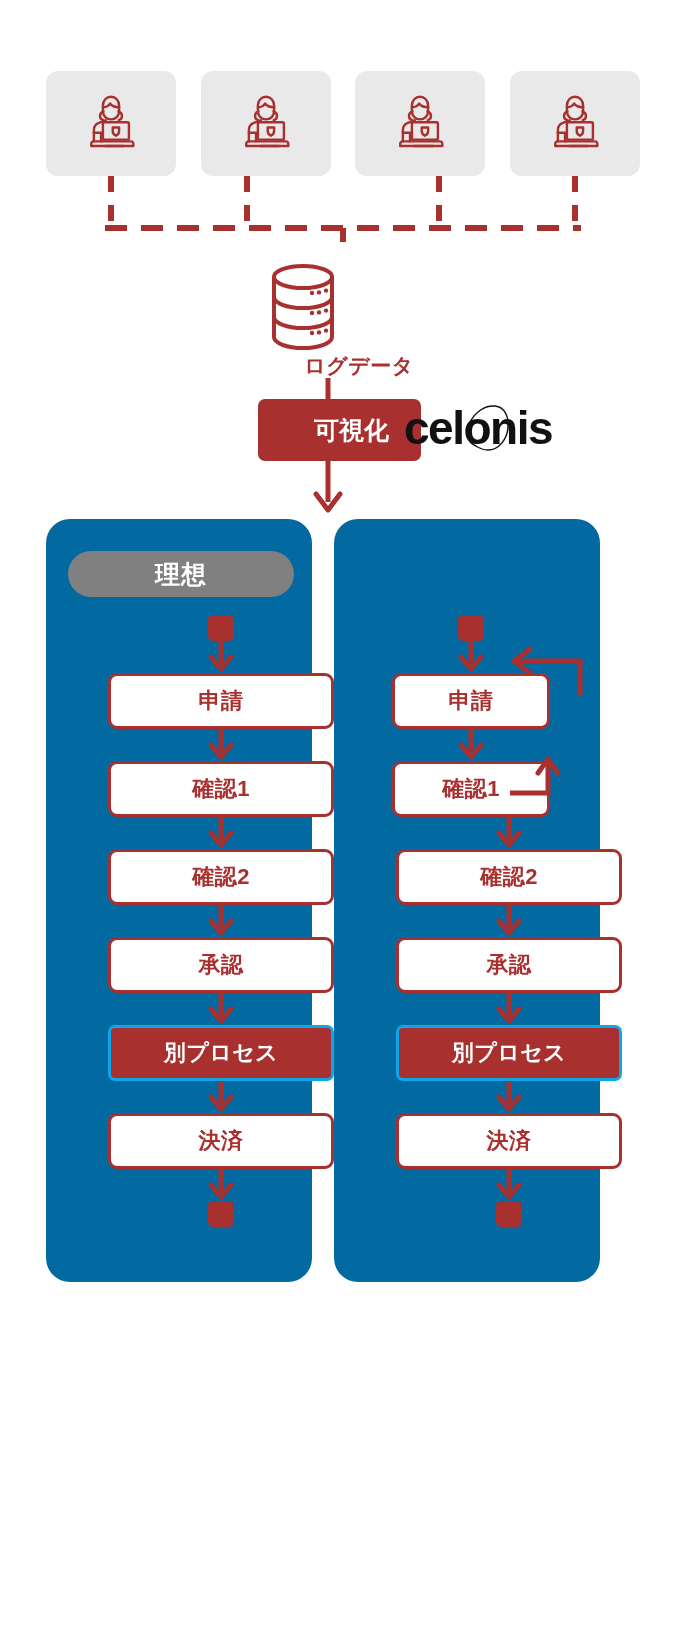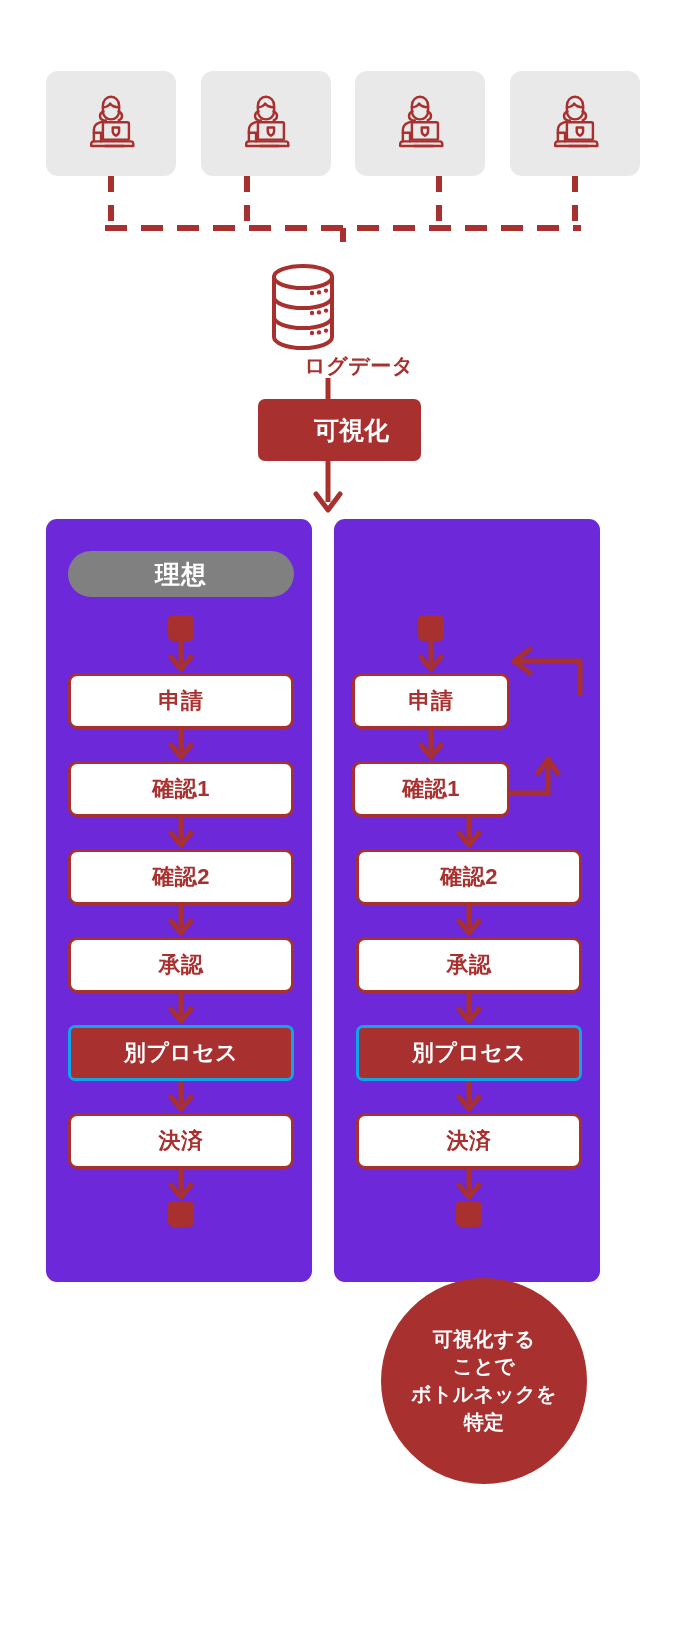--- a/index.html
+++ b/index.html
@@ -22,32 +22,32 @@
   .db-label{position:absolute;left:0;top:352px;width:686px;text-align:center;
             font-size:21px;font-weight:700;color:#a8302f;letter-spacing:.5px;padding-left:16px;}
 
   
   .kashika{position:absolute;left:258px;top:399px;width:139px;height:62px;
            background:#a8302f;border-radius:7px;display:flex;align-items:center;
            justify-content:center;color:#ffffff;font-size:25px;font-weight:700;padding-left:24px;}
   .celonis{position:absolute;left:404px;top:400px;width:160px;height:60px;}
 
   
-  .panel{position:absolute;top:519px;width:266px;height:763px;background:#6d28d9;
-         border-radius:11px;}
+  .panel{position:absolute;top:519px;width:266px;height:763px;background:#0369a1;
+         border-radius:24px;}
   .panel.left{left:46px;}
   .panel.right{left:334px;}
 
   .pill{position:absolute;top:32px;left:22px;width:226px;height:46px;border-radius:23px;
         display:flex;align-items:center;justify-content:center;
         color:#ffffff;font-size:25px;font-weight:700;letter-spacing:1px;}
   .pill.ideal{background:#808080;}
   .pill.current{background:#000000;}
 
-  .flow{position:absolute;left:0;top:96px;width:270px;}
+  .flow{position:absolute;left:0;top:96px;width:270px;padding-left:40px;}
 
   .node{position:relative;margin:0 auto;box-sizing:border-box;
         display:flex;align-items:center;justify-content:center;
         font-size:22px;font-weight:700;letter-spacing:.5px;}
   .node.open{background:#ffffff;border:3px solid #a8302f;border-radius:9px;
              color:#a8302f;height:56px;}
   .node.filled{background:#a8302f;border:3px solid #0ea5e9;border-radius:7px;
                color:#ffffff;height:56px;}
   .node.w-full{width:226px;}
   .node.w-narrow{width:158px;margin-left:18px;margin-right:auto;}
@@ -180,20 +180,26 @@
   </div>
 
   <div class="db-label">ログデータ</div>
 
   <svg style="position:absolute;left:0;top:378px;" width="686" height="24">
     <path d="M328 0 V24" stroke="#a8302f" stroke-width="5" fill="none"></path>
   </svg>
 
   <div class="kashika">可視化</div>
 
+  <div class="celonis">
+    <svg width="160" height="60" viewBox="0 0 160 60">
+      <path d="M72 46 C63 42 60 32 66 22 C71 13 80 5 91 6 C101 7 105 17 104 28 C103 39 95 50 84 50 C79 50 75 48 72 46 Z" fill="none" stroke="#111111" stroke-width="1.5"></path>
+      <text x="0" y="44" font-family="'Liberation Sans',sans-serif" font-size="46" font-weight="700" fill="#111111" letter-spacing="-1.5">celonis</text>
+    </svg>
+  </div>
 
   <svg style="position:absolute;left:0;top:458px;" width="686" height="62">
     <path d="M328 0 V44" stroke="#a8302f" stroke-width="5" fill="none"></path>
     <path d="M316 36 L328 52 L340 36" stroke="#a8302f" stroke-width="5" fill="none" stroke-linecap="round" stroke-linejoin="round"></path>
   </svg>
 
   <div class="panel left">
     <div class="pill ideal">理想</div>
 
     <div class="flow">
@@ -310,22 +316,14 @@
           <path d="M176 178 H214 V148" stroke="#a8302f" stroke-width="5" fill="none"></path>
           <path d="M204 158 L214 144 L224 158" stroke="#a8302f" stroke-width="5" fill="none" stroke-linecap="round" stroke-linejoin="round"></path>
 
           <path d="M246 80 V46 H184" stroke="#a8302f" stroke-width="5" fill="none"></path>
           <path d="M196 34 L180 46 L196 58" stroke="#a8302f" stroke-width="5" fill="none" stroke-linecap="round" stroke-linejoin="round"></path>
         </svg>
       </div>
     </div>
   </div>
 
-  <div class="circle">
-    <div class="txt">
-      <div>可視化する</div>
-      <div>ことで</div>
-      <div>ボトルネックを</div>
-      <div>特定</div>
-    </div>
-  </div>
 
 </div>
 
 </body></html>

